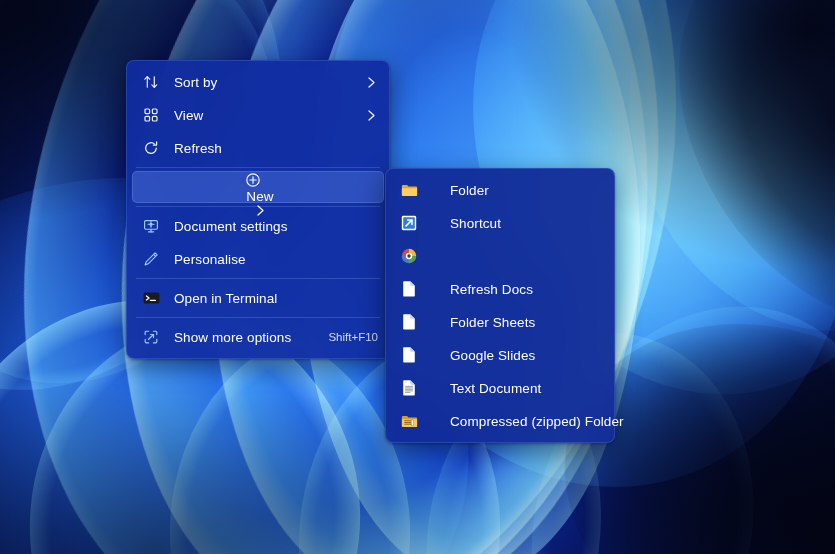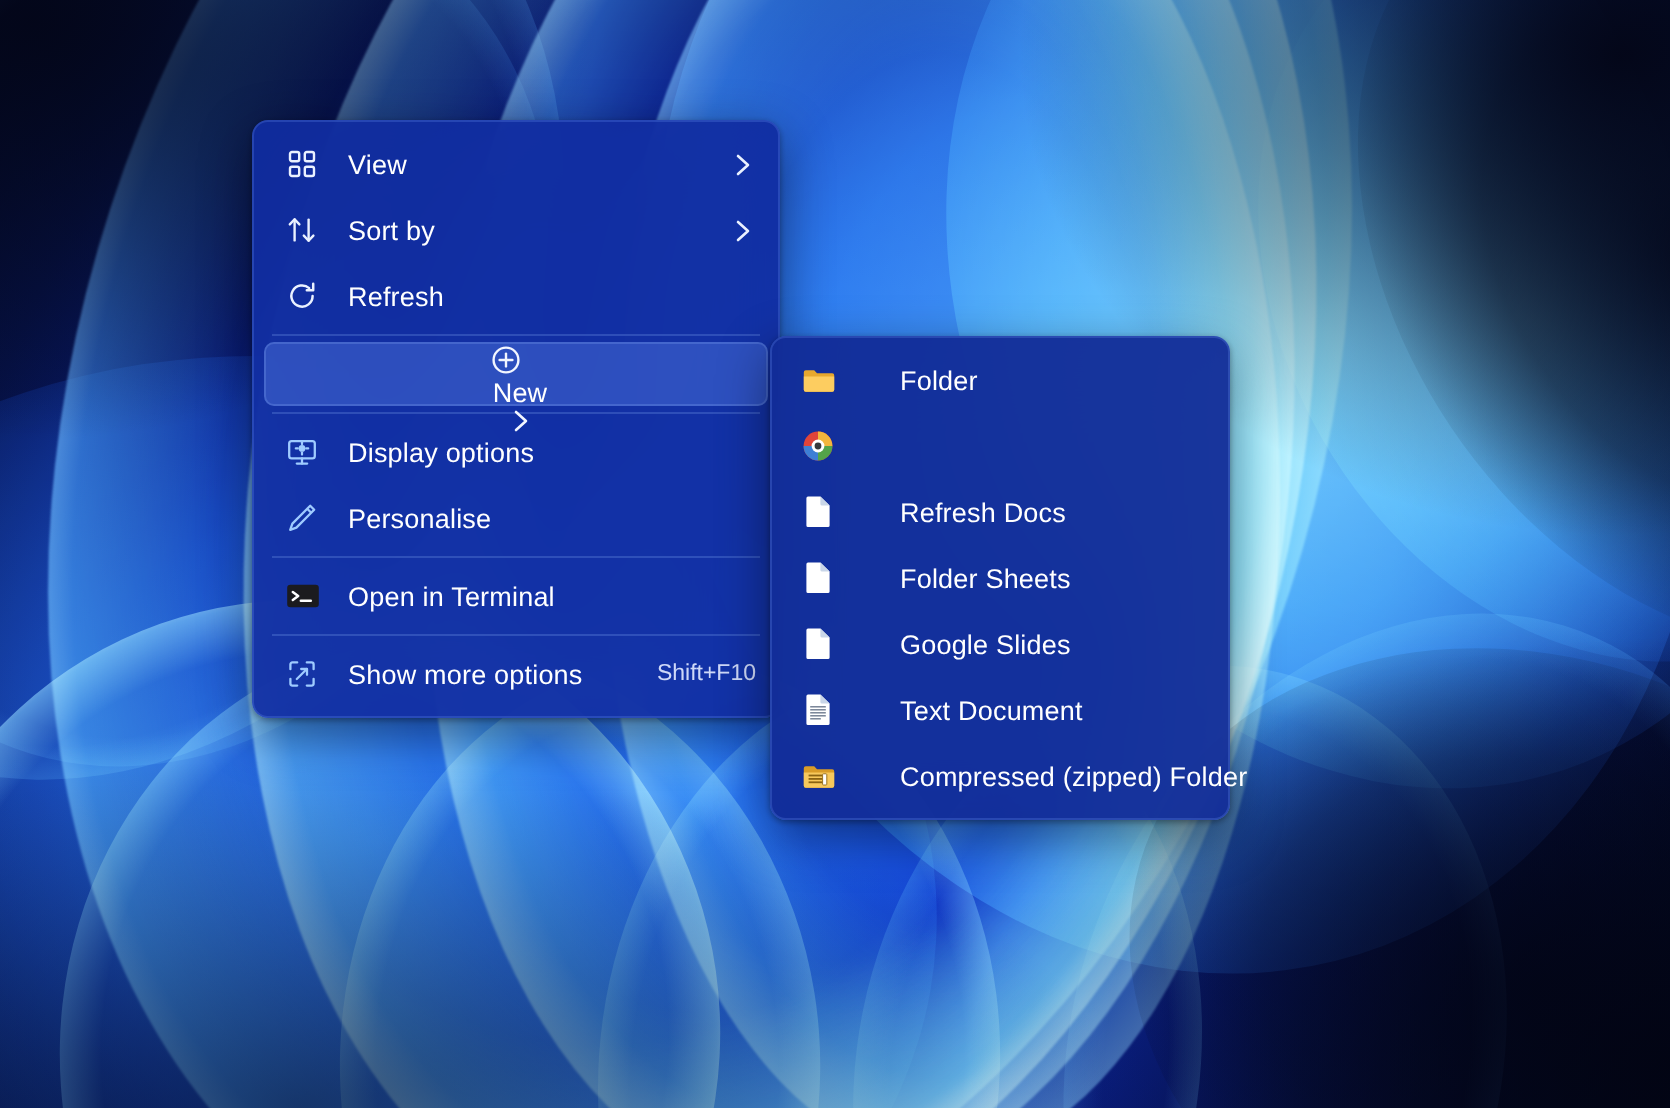--- a/index.html
+++ b/index.html
@@ -177,45 +177,45 @@
   <div class="wp strand s5"></div>
   <div class="wp strand s6"></div>
   <div class="wp dark1"></div>
   <div class="wp dark2"></div>
   <div class="wp wp-vig"></div>
 
   <div class="menu" id="context-menu">
 
     <div class="menu-item">
       <span class="mi-icon">
+        <svg width="16" height="16" viewBox="0 0 16 16" fill="none" stroke="#eaf1ff" stroke-width="1.2" stroke-linecap="round" stroke-linejoin="round">
+          <line x1="4.3" y1="13.2" x2="4.3" y2="2.8"></line>
+          <polyline points="1.9,5.2 4.3,2.6 6.7,5.2"></polyline>
+          <line x1="11.3" y1="2.8" x2="11.3" y2="13.2"></line>
+          <polyline points="8.9,10.8 11.3,13.4 13.7,10.8"></polyline>
+        </svg>
+      </span>
+      <span class="mi-label">Sort by</span>
+      <span class="mi-chevron">
+        <svg width="9" height="13" viewBox="0 0 9 13" fill="none" stroke="#eaf1ff" stroke-width="1.3" stroke-linecap="round" stroke-linejoin="round">
+          <polyline points="2,2 7,6.5 2,11"></polyline>
+        </svg>
+      </span>
+    </div>
+
+    <div class="menu-item">
+      <span class="mi-icon">
         <svg width="16" height="16" viewBox="0 0 16 16" fill="none" stroke="#eaf1ff" stroke-width="1.2">
           <rect x="2" y="2" width="4.6" height="4.6" rx="1"></rect>
           <rect x="9.4" y="2" width="4.6" height="4.6" rx="1"></rect>
           <rect x="2" y="9.4" width="4.6" height="4.6" rx="1"></rect>
           <rect x="9.4" y="9.4" width="4.6" height="4.6" rx="1"></rect>
         </svg>
       </span>
       <span class="mi-label">View</span>
-      <span class="mi-chevron">
-        <svg width="9" height="13" viewBox="0 0 9 13" fill="none" stroke="#eaf1ff" stroke-width="1.3" stroke-linecap="round" stroke-linejoin="round">
-          <polyline points="2,2 7,6.5 2,11"></polyline>
-        </svg>
-      </span>
-    </div>
-
-    <div class="menu-item">
-      <span class="mi-icon">
-        <svg width="16" height="16" viewBox="0 0 16 16" fill="none" stroke="#eaf1ff" stroke-width="1.2" stroke-linecap="round" stroke-linejoin="round">
-          <line x1="4.3" y1="13.2" x2="4.3" y2="2.8"></line>
-          <polyline points="1.9,5.2 4.3,2.6 6.7,5.2"></polyline>
-          <line x1="11.3" y1="2.8" x2="11.3" y2="13.2"></line>
-          <polyline points="8.9,10.8 11.3,13.4 13.7,10.8"></polyline>
-        </svg>
-      </span>
-      <span class="mi-label">Sort by</span>
       <span class="mi-chevron">
         <svg width="9" height="13" viewBox="0 0 9 13" fill="none" stroke="#eaf1ff" stroke-width="1.3" stroke-linecap="round" stroke-linejoin="round">
           <polyline points="2,2 7,6.5 2,11"></polyline>
         </svg>
       </span>
     </div>
 
     <div class="menu-item">
       <span class="mi-icon">
         <svg width="16" height="16" viewBox="0 0 16 16" fill="none" stroke="#eaf1ff" stroke-width="1.25" stroke-linecap="round">
@@ -255,21 +255,21 @@
           <line x1="8" y1="11.2" x2="8" y2="13.8"></line>
           <circle cx="8" cy="6.2" r="1.7" fill="#9fcbff" stroke="none"></circle>
           <g stroke="#9fcbff" stroke-width="1.1">
             <line x1="8" y1="3.1" x2="8" y2="4.1"></line>
             <line x1="8" y1="8.3" x2="8" y2="9.3"></line>
             <line x1="4.9" y1="6.2" x2="5.9" y2="6.2"></line>
             <line x1="10.1" y1="6.2" x2="11.1" y2="6.2"></line>
           </g>
         </svg>
       </span>
-      <span class="mi-label">Display options</span>
+      <span class="mi-label">Document settings</span>
       <span class="mi-chevron"></span>
     </div>
 
     <div class="menu-item">
       <span class="mi-icon">
         <svg width="16" height="16" viewBox="0 0 16 16" fill="none" stroke="#9fcbff" stroke-width="1.15" stroke-linejoin="round">
           <path d="M12.1 1.9 14.1 3.9 5.2 12.8 2.1 13.9 3.2 10.8z"></path>
           <line x1="10.6" y1="3.4" x2="12.6" y2="5.4"></line>
         </svg>
       </span>
@@ -314,20 +314,33 @@
     <div class="menu-item">
       <span class="mi-icon">
         <svg width="17" height="15" viewBox="0 0 17 15">
           <path d="M0.9 3.1a1 1 0 0 1 1-1h4.2l1.4 1.5h7.6a1 1 0 0 1 1 1v7.3a1 1 0 0 1-1 1H1.9a1 1 0 0 1-1-1z" fill="#e7a82e"></path>
           <path d="M0.9 5.3h15.2v6.6a1 1 0 0 1-1 1H1.9a1 1 0 0 1-1-1z" fill="#fdcd60"></path>
         </svg>
       </span>
       <span class="mi-label">Folder</span>
     </div>
 
+    <div class="menu-item">
+      <span class="mi-icon">
+        <svg width="16" height="16" viewBox="0 0 16 16">
+          <rect x="0.8" y="0.8" width="14.4" height="14.4" rx="1.4" fill="#ffffff"></rect>
+          <rect x="2.2" y="2.2" width="11.6" height="11.6" rx="0.8" fill="#2f7fd4"></rect>
+          <g stroke="#ffffff" stroke-width="1.5" stroke-linecap="round" stroke-linejoin="round" fill="none">
+            <line x1="5.1" y1="10.9" x2="10.7" y2="5.3"></line>
+            <polyline points="6.6,5.0 11.0,5.0 11.0,9.4"></polyline>
+          </g>
+        </svg>
+      </span>
+      <span class="mi-label">Shortcut</span>
+    </div>
 
     <div class="menu-item">
       <span class="mi-icon">
         <svg width="16" height="16" viewBox="0 0 16 16">
           <circle cx="8" cy="8" r="7.2" fill="#e0443a"></circle>
           <path d="M8 .8a7.2 7.2 0 0 1 7.2 7.2H8z" fill="#f2b63c"></path>
           <path d="M8 15.2A7.2 7.2 0 0 1 .8 8H8z" fill="#3d7fd6"></path>
           <path d="M15.2 8A7.2 7.2 0 0 1 8 15.2V8z" fill="#53a44a"></path>
           <circle cx="8" cy="8" r="3.2" fill="#ffffff"></circle>
           <circle cx="8" cy="8" r="1.7" fill="#37393d"></circle>

